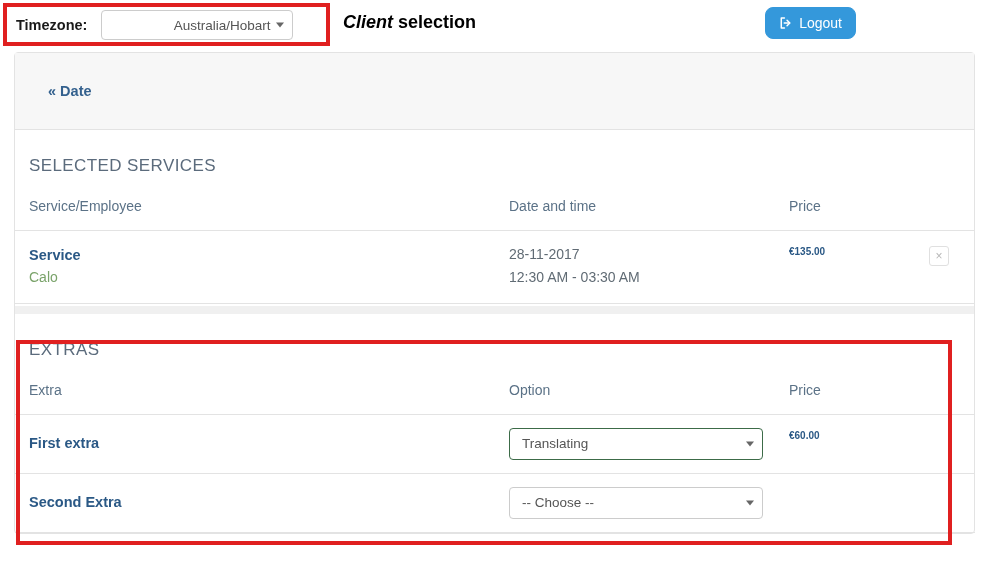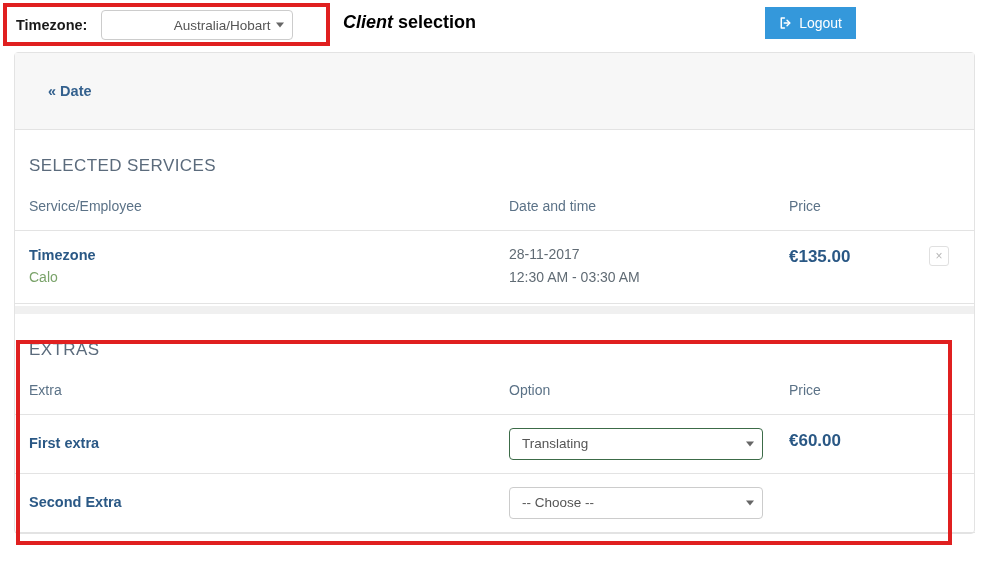--- a/index.html
+++ b/index.html
@@ -81,21 +81,21 @@
   .client-selection .ital { font-style: italic; }
 
   .logout-btn {
     position: absolute;
     right: 14px;
     top: 7px;
     height: 32px;
     box-sizing: border-box;
     background: #3498db;
     border: 1px solid #3498db;
-    border-radius: 0;
+    border-radius: 8px;
     color: #ffffff;
     font-size: 14px;
     display: flex;
     align-items: center;
     gap: 6px;
     padding: 0 13px;
     cursor: pointer;
     white-space: nowrap;
   }
   .logout-btn svg { display: block; }
@@ -187,21 +187,21 @@
   }
   .date-main, .date-sub {
     color: #606b74;
     font-size: 14px;
     line-height: 1.55;
   }
   .date-sub { line-height: 1.65; }
   .price {
     color: #2a5885;
     font-weight: bold;
-    font-size: 17px;
+    font-size: 10px;
     line-height: 1.55;
   }
   .remove-btn {
     width: 20px;
     height: 20px;
     border: 1px solid #e0e0e0;
     border-radius: 3px;
     background: #ffffff;
     color: #b7b7b7;
     font-size: 12px;
@@ -283,21 +283,21 @@
         <tr>
           <th>Service/Employee</th>
           <th>Date and time</th>
           <th>Price</th>
           <th></th>
         </tr>
       </thead>
       <tbody>
         <tr>
           <td>
-            <div class="svc-name">Timezone</div>
+            <div class="svc-name">Service</div>
             <div class="svc-emp">Calo</div>
           </td>
           <td>
             <div class="date-main">28-11-2017</div>
             <div class="date-sub">12:30 AM - 03:30 AM</div>
           </td>
           <td>
             <div class="price">€135.00</div>
           </td>
           <td>

